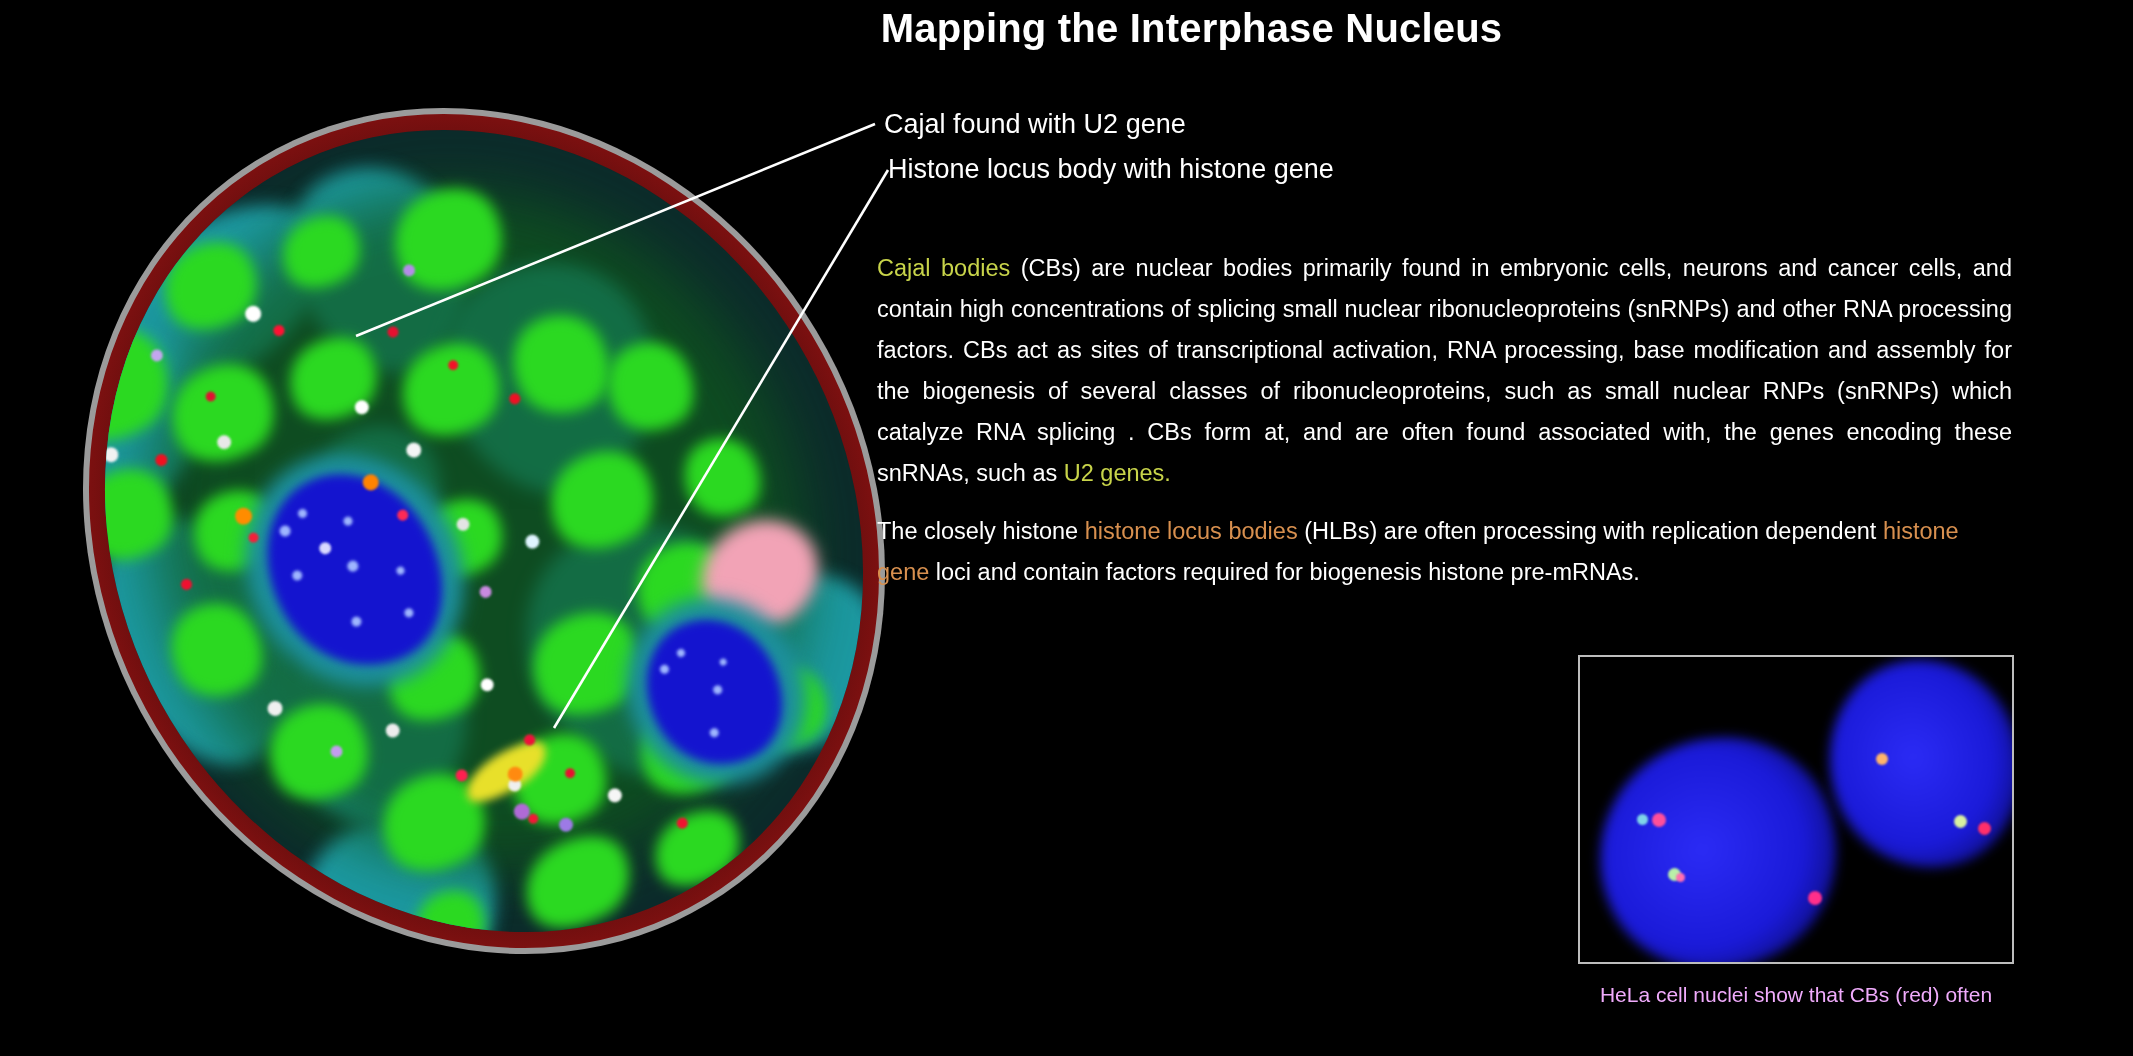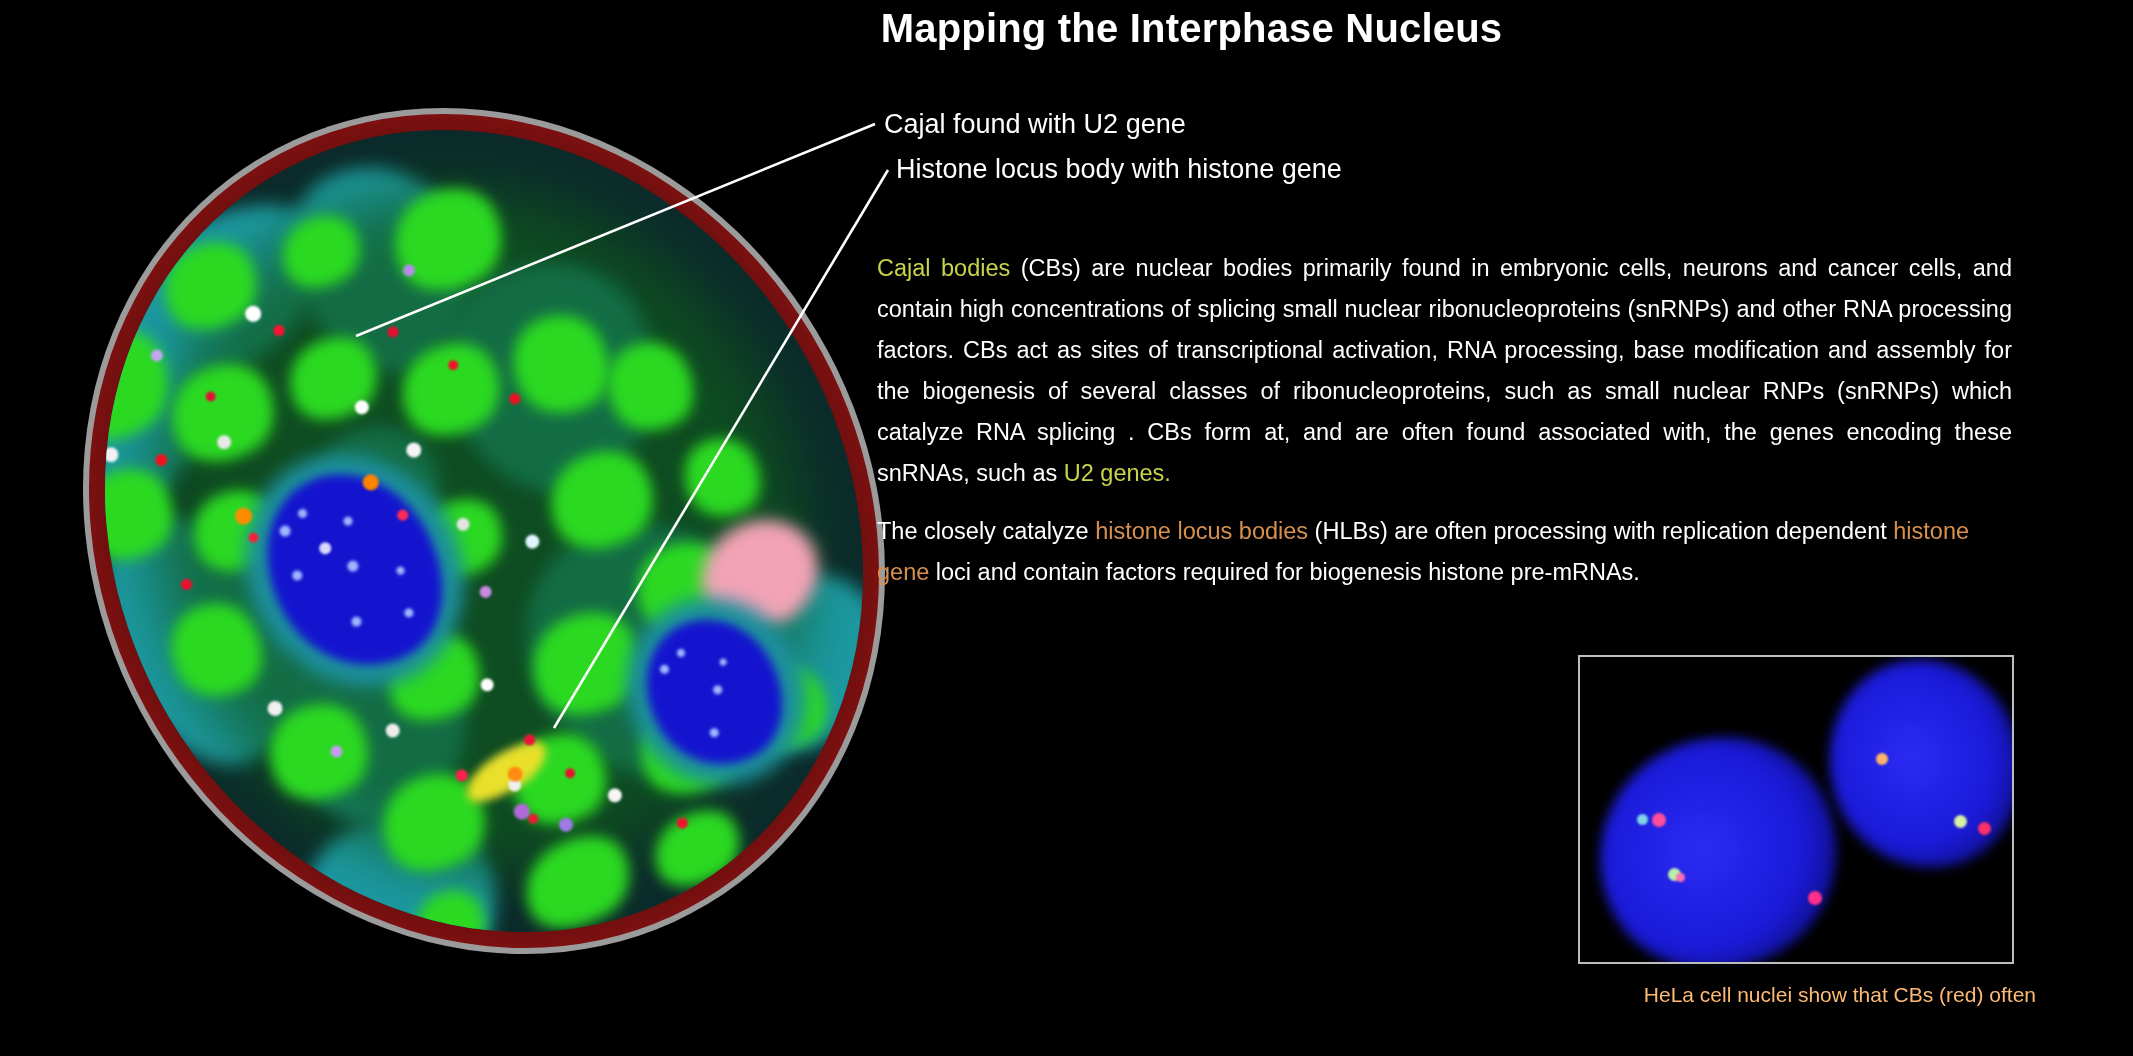--- a/index.html
+++ b/index.html
@@ -62,21 +62,21 @@
         background:#e8e02a;filter:blur(4px);}
 
   
   #leaders{position:absolute;left:0;top:0;width:2133px;height:1056px;pointer-events:none;}
 
   
   .callout{
     position:absolute;font-size:27px;color:#ffffff;white-space:nowrap;
   }
   #callout-cb{left:884px;top:109px;}
-  #callout-hlb{left:888px;top:154px;margin-left:8px;}
+  #callout-hlb{left:888px;top:154px;}
 
   
   #body-text{
     position:absolute;left:877px;top:248px;width:1135px;
     font-size:23.5px;line-height:41px;color:#ffffff;
   }
   #body-text p{margin:0 0 17px 0;text-align:justify;}
   #body-text p.last{text-align:left;}
   .hl-green{color:#c8d44a;}
   .hl-orange{color:#d8904f;}
@@ -86,21 +86,21 @@
   #inset-frame{
     position:absolute;left:0;top:0;width:436px;height:309px;
     border:2px solid #bdbdbd;box-sizing:border-box;background:#000;overflow:hidden;
   }
   .hela{position:absolute;border-radius:50% 50% 48% 52%/52% 48% 52% 48%;
         background:radial-gradient(ellipse at 45% 45%,#2b2bf5 0%,#1a1ad8 55%,#0d0d7a 80%,#05053a 100%);
         filter:blur(6px);}
   .focus{position:absolute;border-radius:50%;filter:blur(1.2px);}
   #inset-caption{
     position:absolute;left:1556px;top:980px;width:480px;
-    font-size:21px;line-height:30px;color:#fdba74;text-align:right;
+    font-size:21px;line-height:30px;color:#f0abfc;text-align:center;
   }
 </style>
 </head>
 <body>
 
 <div id="slide-title">Mapping the Interphase Nucleus</div>
 
 <div id="micrograph">
   <div id="cell-outer">
     <div id="cell-membrane-red">
@@ -219,21 +219,21 @@
   <line x1="875" y1="124" x2="356" y2="336" stroke="#ffffff" stroke-width="2.6"></line>
   <line x1="888" y1="170" x2="554" y2="728" stroke="#ffffff" stroke-width="2.6"></line>
 </svg>
 
 <div class="callout" id="callout-cb">Cajal found with U2 gene</div>
 <div class="callout" id="callout-hlb">Histone locus body with histone gene</div>
 
 <div id="body-text">
   <p><span class="hl-green">Cajal bodies</span><span> (CBs) are nuclear bodies primarily found in embryonic cells, neurons and cancer cells, and contain high concentrations of splicing small nuclear ribonucleoproteins (snRNPs) and other RNA processing factors. CBs act as sites of transcriptional activation, RNA processing, base modification and assembly for the biogenesis of several classes of ribonucleoproteins, such as small nuclear RNPs (snRNPs) which catalyze RNA splicing . CBs form at, and are often found associated with, the genes encoding these snRNAs, such as </span><span class="hl-green">U2 genes.</span></p>
 
-  <p class="last"><span>The closely catalyze </span><span class="hl-orange">histone locus bodies</span><span> (HLBs) are often processing with replication dependent </span><span class="hl-orange">histone gene</span><span> loci and contain factors required for biogenesis histone pre-mRNAs.</span></p>
+  <p class="last"><span>The closely histone </span><span class="hl-orange">histone locus bodies</span><span> (HLBs) are often processing with replication dependent </span><span class="hl-orange">histone gene</span><span> loci and contain factors required for biogenesis histone pre-mRNAs.</span></p>
 </div>
 
 <div id="inset-wrap">
   <div id="inset-frame">
     <div class="hela" style="left:18px;top:82px;width:240px;height:230px;transform:rotate(-28deg);"></div>
     <div class="hela" style="left:250px;top:2px;width:190px;height:210px;transform:rotate(-18deg);"></div>
 
     <div class="focus" style="left:57px;top:157px;width:11px;height:11px;background:#7fd4e8;"></div>
     <div class="focus" style="left:72px;top:156px;width:14px;height:14px;background:#ff4f9a;"></div>
     <div class="focus" style="left:88px;top:211px;width:13px;height:13px;background:#b9f0a8;"></div>

